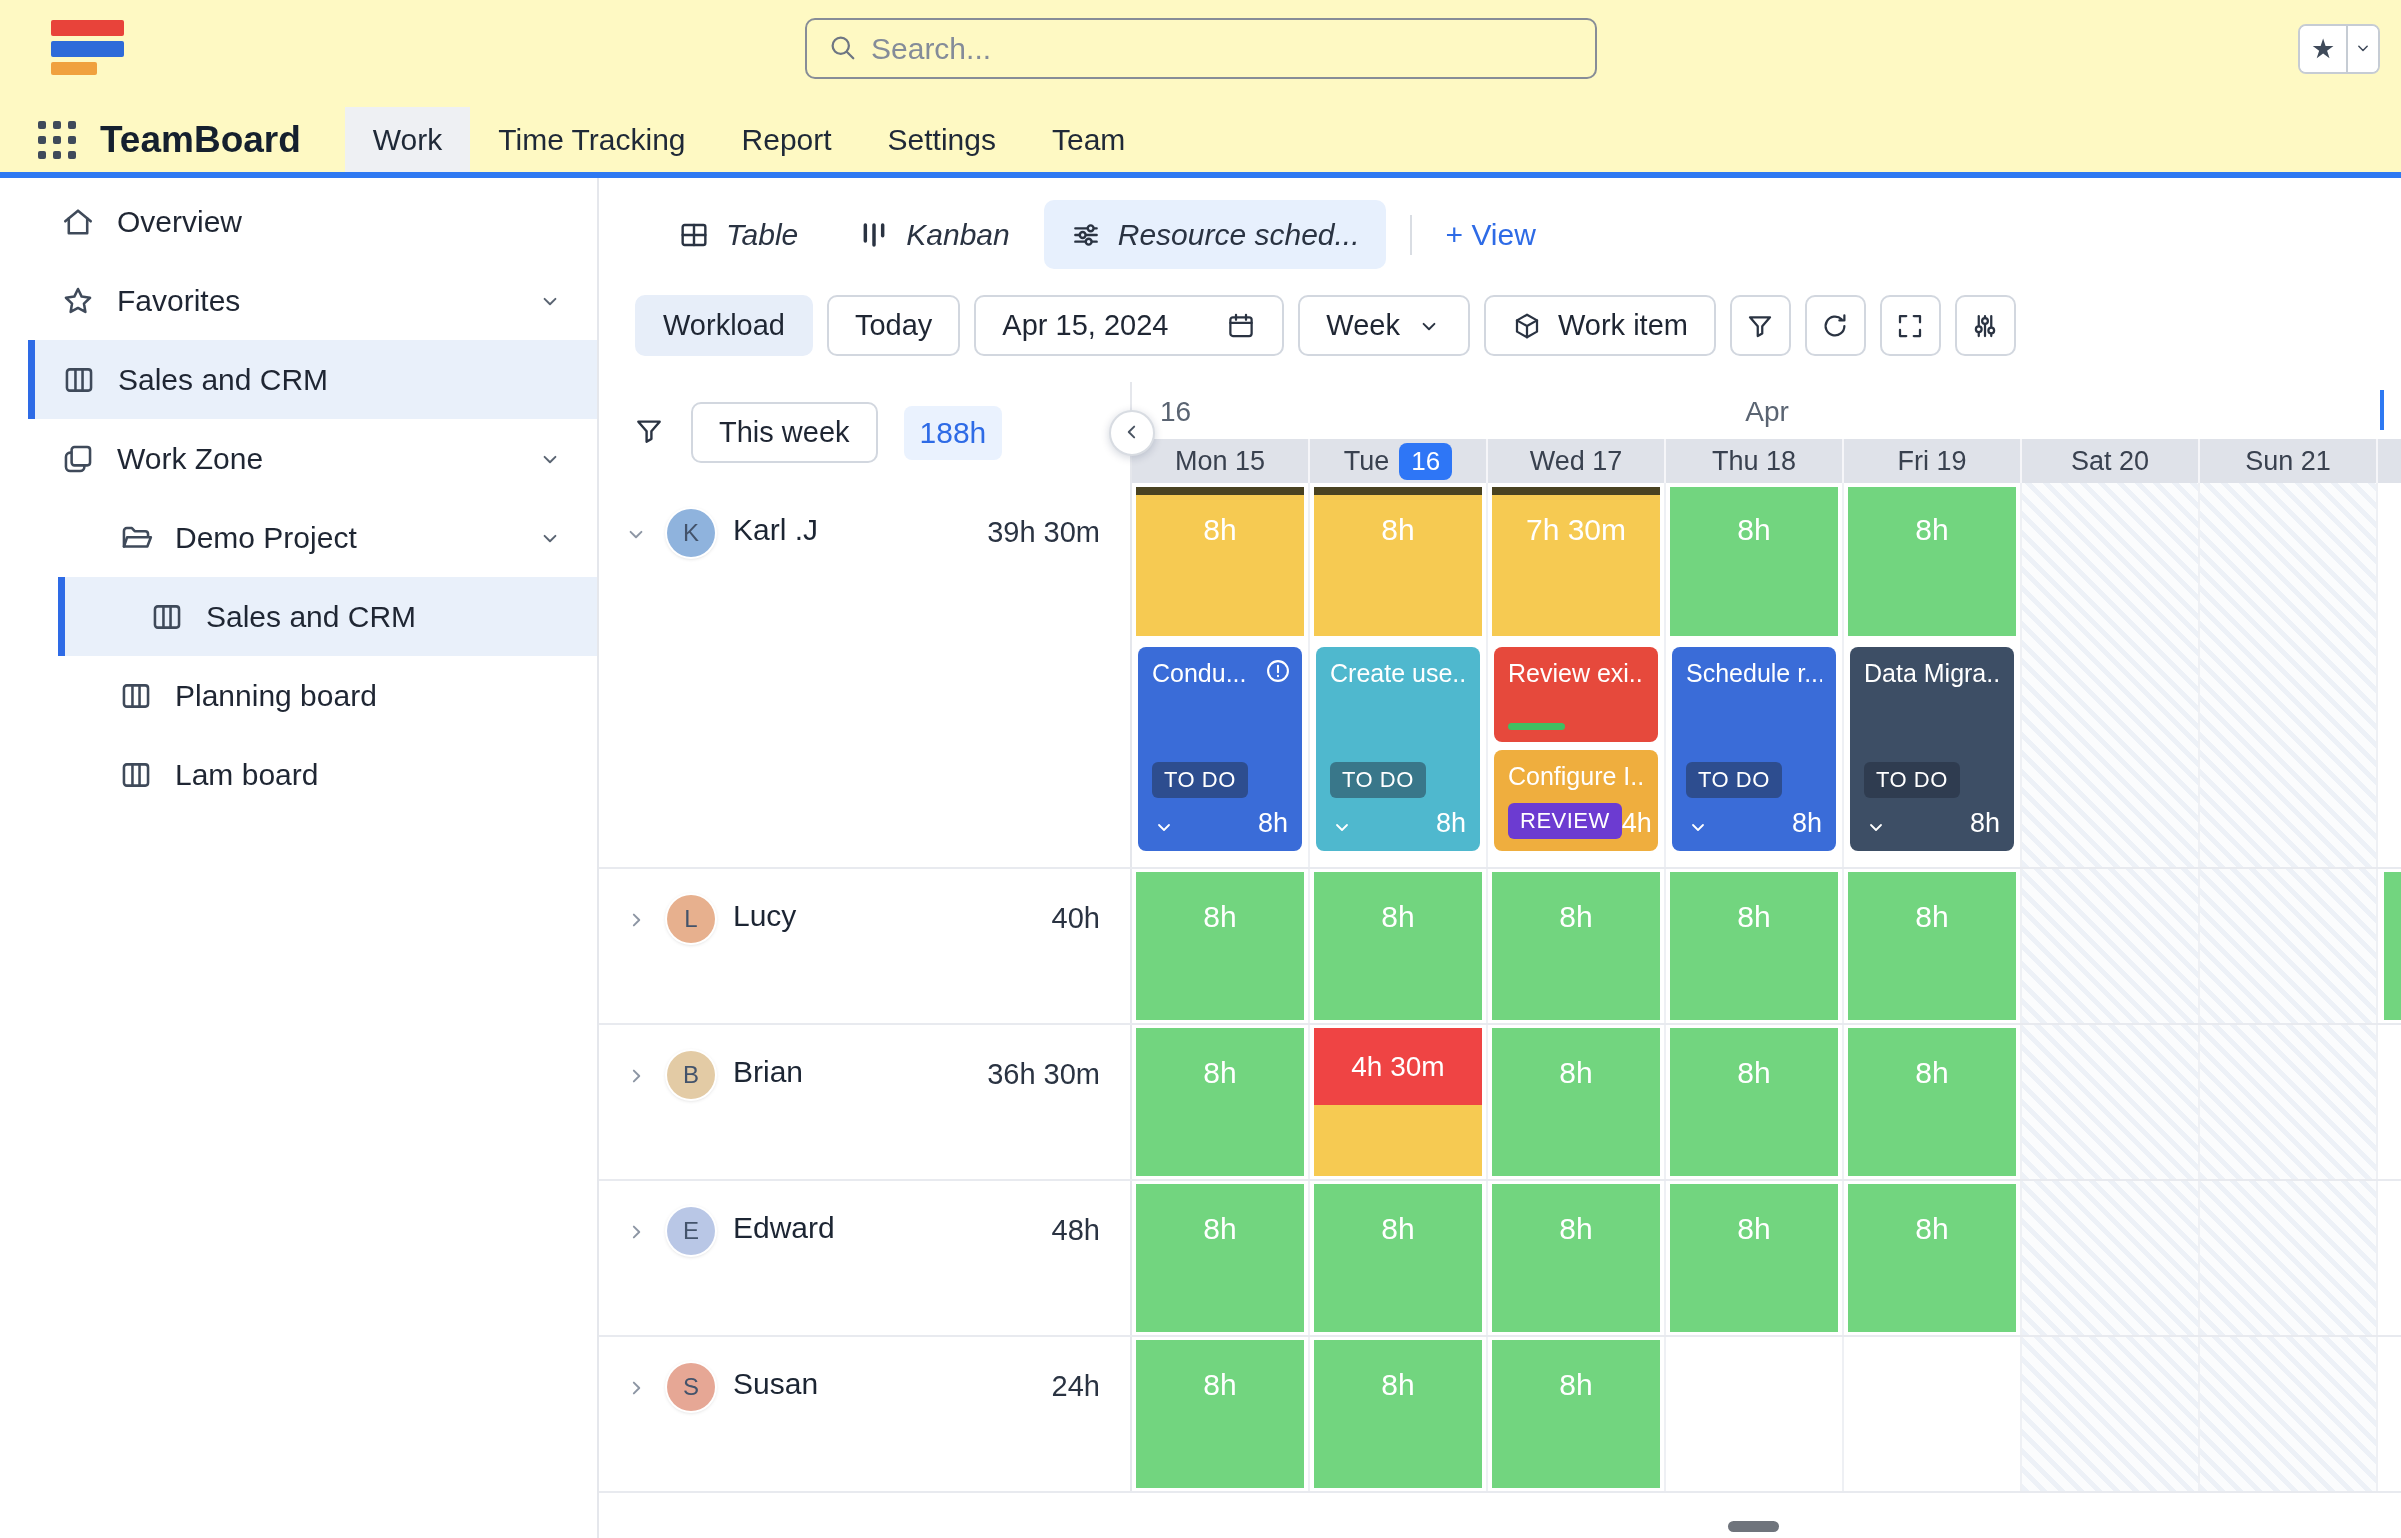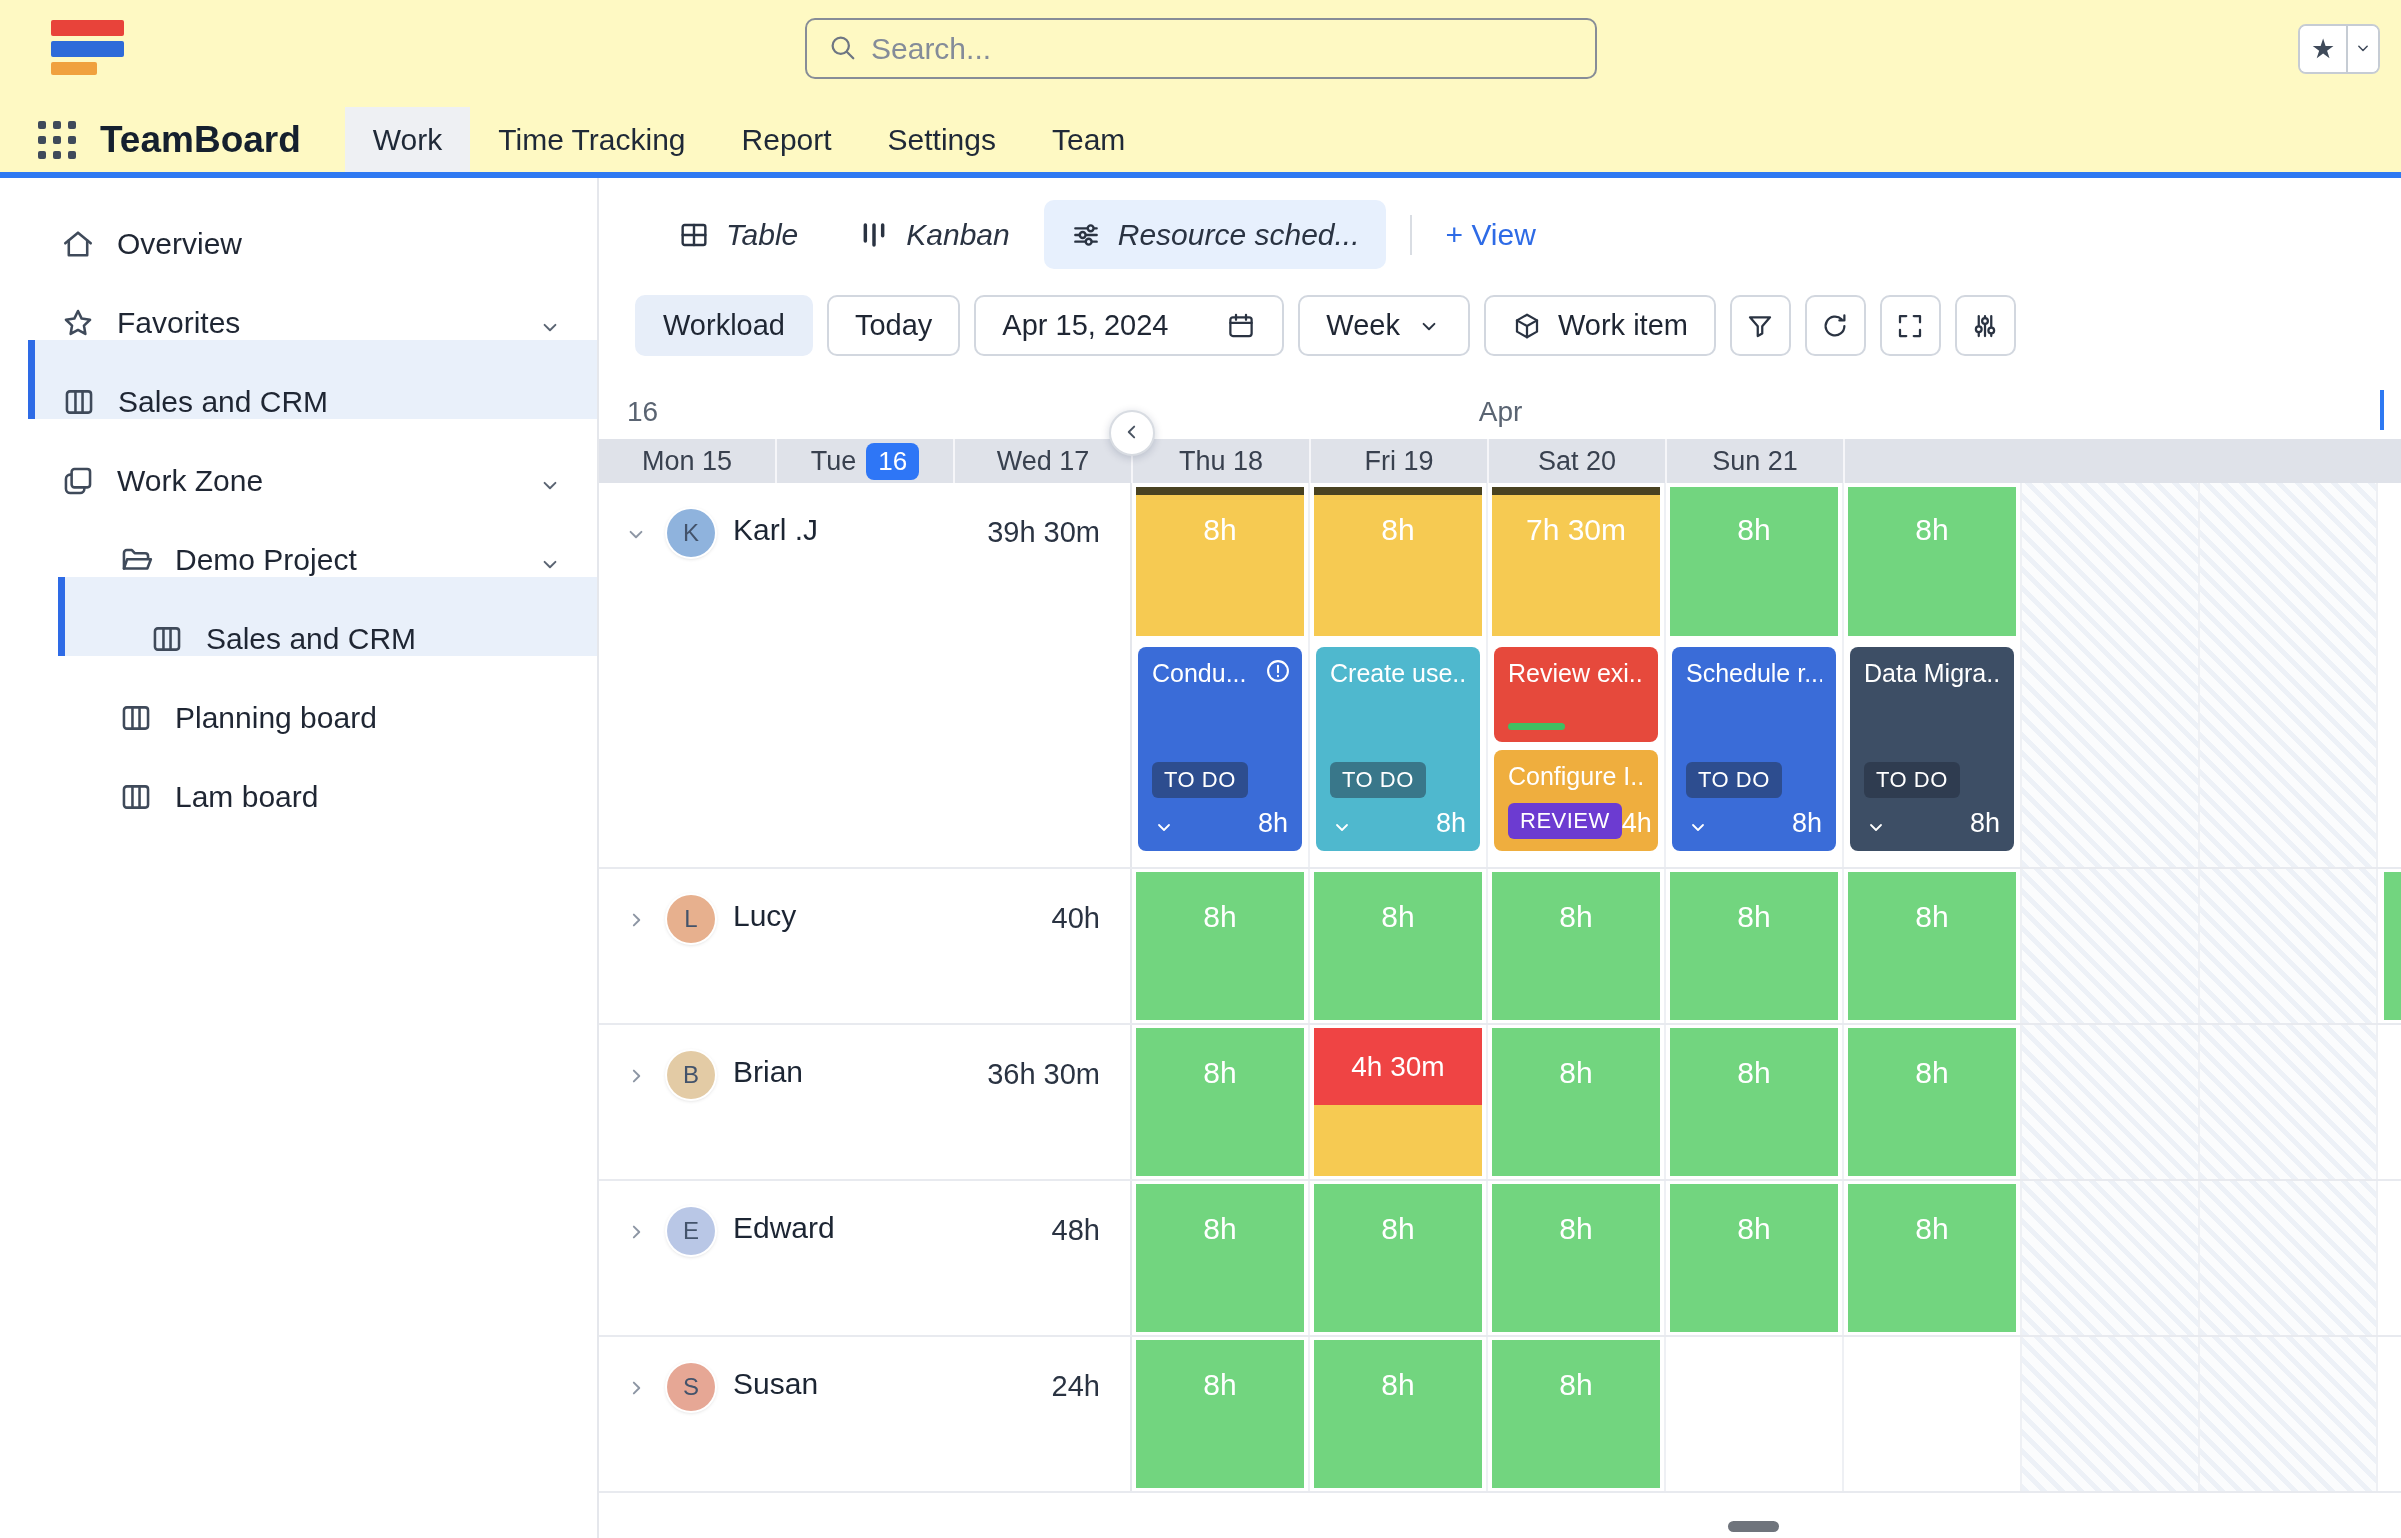--- a/index.html
+++ b/index.html
@@ -28,21 +28,21 @@
   .dots { display:grid; grid-template-columns:repeat(3,8px); gap:7px; }
   .dots b { width:8px; height:8px; border-radius:2px; background:#3f4a5a; }
   .app-title { font-size:37px; font-weight:600; color:#15202e; margin-right:44px; }
   .tabs { display:flex; height:65px; align-items:stretch; }
   .ntab { display:flex; align-items:center; padding:0 28px; font-size:30px; color:#1f2937; background:none; border:none; cursor:pointer; font-family:inherit; }
   .ntab.active { background:#eef0f3; }
 
   
   .content { flex:1; display:flex; min-height:0; }
   .sidebar { width:599px; flex:0 0 599px; border-right:2px solid #e5e7ec; padding-top:4px; }
-  .side-item { height:79px; display:flex; align-items:flex-end; gap:22px; font-size:30px; color:#1f2633; position:relative; cursor:pointer; }
+  .side-item { height:79px; display:flex; align-items:center; gap:22px; font-size:30px; color:#1f2633; position:relative; cursor:pointer; }
   .side-item .s-ic { color:#3f4a5a; display:flex; }
   .side-item .s-chev { position:absolute; right:34px; color:#5a6472; display:flex; cursor:pointer; }
   .side-item.selected { background:#e9f0fa; }
   .side-item.selected::before { content:""; position:absolute; left:0; top:0; bottom:0; width:7px; background:#2e6be6; }
 
   .main { flex:1; display:flex; flex-direction:column; min-width:0; }
 
   .viewtabs { display:flex; align-items:center; gap:8px; margin:20px 0 0 53px; height:73px; flex:0 0 73px; }
   .vtab { display:flex; align-items:center; gap:16px; font-size:30px; color:#2a3342; padding:0 26px; height:69px;
           background:none; border:none; border-radius:10px; cursor:pointer; font-family:inherit;font-style:italic; }
@@ -360,20 +360,29 @@
                 <circle cx="7" cy="14.5" r="2.3" fill="#fff"></circle>
                 <circle cx="12" cy="8" r="2.3" fill="#fff"></circle>
                 <circle cx="17" cy="15.5" r="2.3" fill="#fff"></circle>
               </svg>
             </span>
           </button>
       </div>
 
       <div class="sched">
         <div class="sched-head">
+          <div class="panel-head">
+            <button class="ph-filter">
+                <span id="panel-funnel-slot"><svg width="32" height="32" viewBox="0 0 24 24" fill="none" stroke="currentColor" stroke-width="1.8" stroke-linecap="round" stroke-linejoin="round">
+                    <path d="M4 5h16l-6.2 7.2V18l-3.6 2v-7.8z"></path>
+                  </svg></span>
+              </button>
+            <button class="ph-chip">This week</button>
+            <span class="ph-total">188h</span>
+          </div>
           <div class="tl-head">
             <div class="month-row">
               <span class="wk-start">16</span>
               <span class="month">Apr</span>
               <span class="edge-tick"></span>
             </div>
             <div class="day-row" id="day-row">
                 <div class="day-h">Mon 15</div>
                 <div class="day-h">
                   <span>Tue</span>

